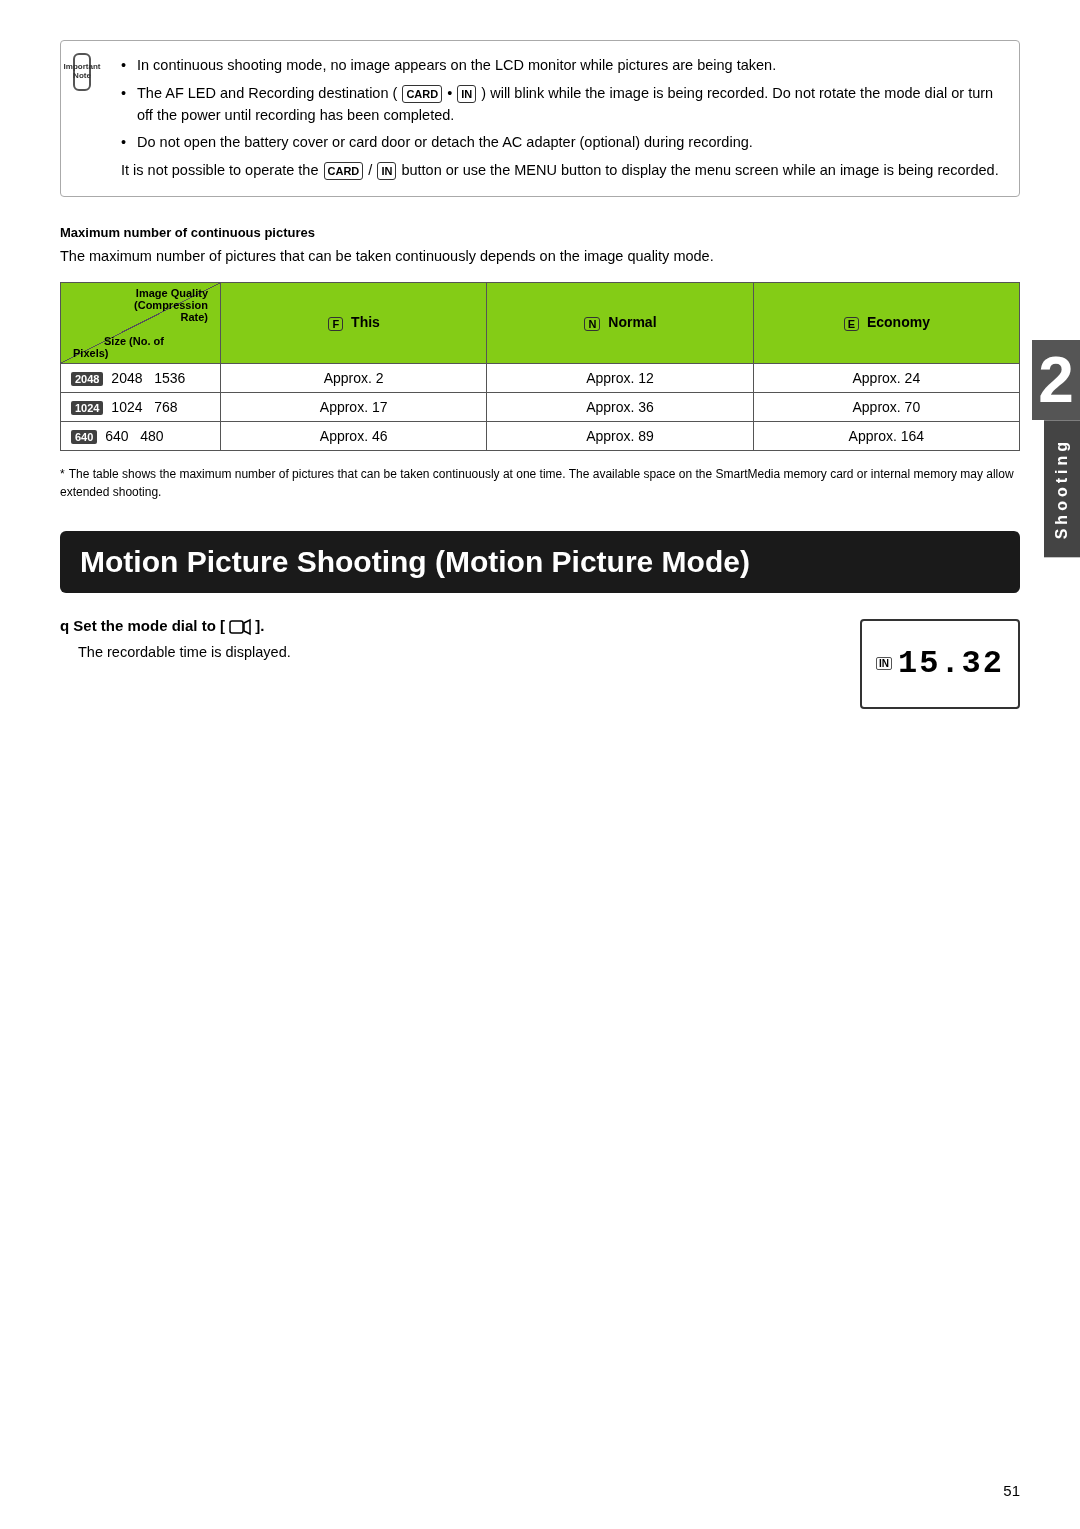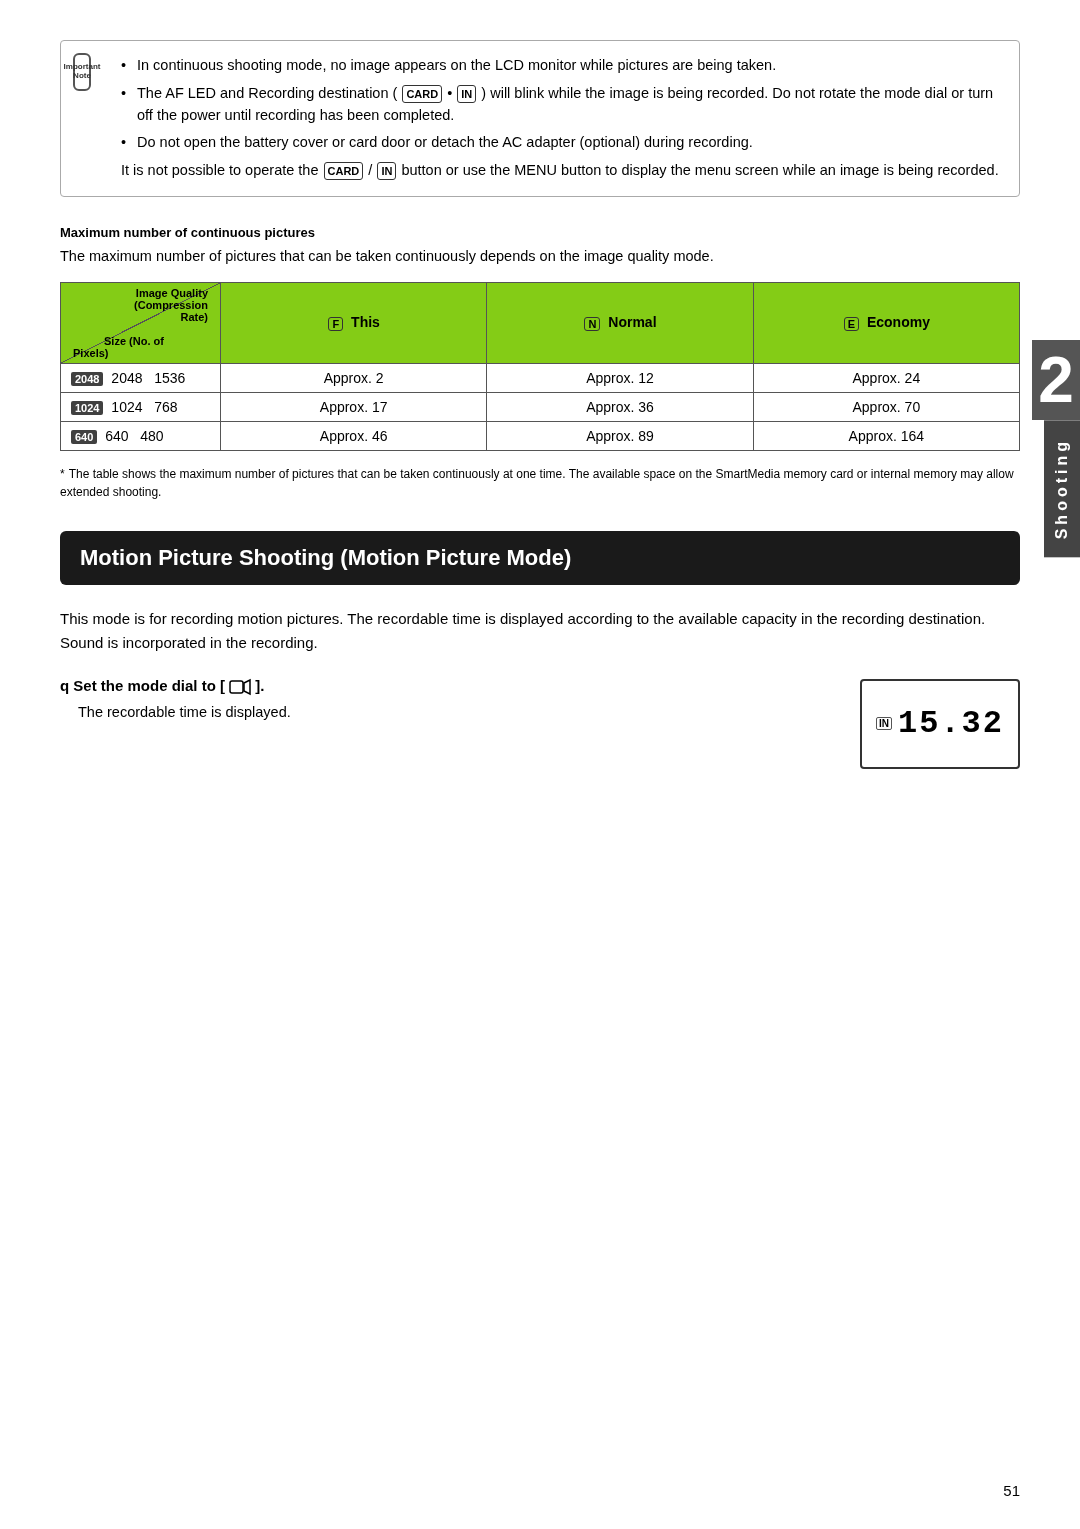--- a/index.html
+++ b/index.html
@@ -163,21 +163,21 @@
       margin-bottom: 30px;
     }
     .footnote .asterisk {
       margin-right: 4px;
     }
 
     
     .motion-picture-heading {
       background: #1a1a1a;
       color: #fff;
-      font-size: 22px;
+      font-size: 30px;
       font-weight: bold;
       padding: 14px 20px;
       margin-bottom: 22px;
       border-radius: 6px;
     }
 
     .body-text {
       font-size: 15px;
       line-height: 1.6;
       margin-bottom: 20px;
@@ -336,21 +336,20 @@
         </tbody>
     </table>
 
     <p class="footnote">
       <span class="asterisk">*</span><span>The table shows the maximum number of pictures that can be taken continuously at one time. The available space on the SmartMedia memory card or internal memory may allow extended shooting.</span>
     </p>
   </div>
 
   <div class="motion-picture-heading">Motion Picture Shooting (Motion Picture Mode)</div>
 
-  <p class="body-text">This mode is for recording motion pictures. The recordable time is displayed according to the available capacity in the recording destination. Sound is incorporated in the recording.</p>
 
   <div class="step-row">
     <div class="step-content">
       <p class="step-label">
         <span class="q-marker">q</span>
         <strong> Set the mode dial to [
           <svg width="22" height="22" viewBox="0 0 22 22" style="vertical-align:middle; display:inline-block;">
             <rect x="1" y="5" width="13" height="12" rx="2" stroke="#000" stroke-width="1.5" fill="none"></rect>
             <polygon points="15,7 21,4 21,18 15,15" stroke="#000" stroke-width="1.5" fill="none"></polygon>
           </svg>

